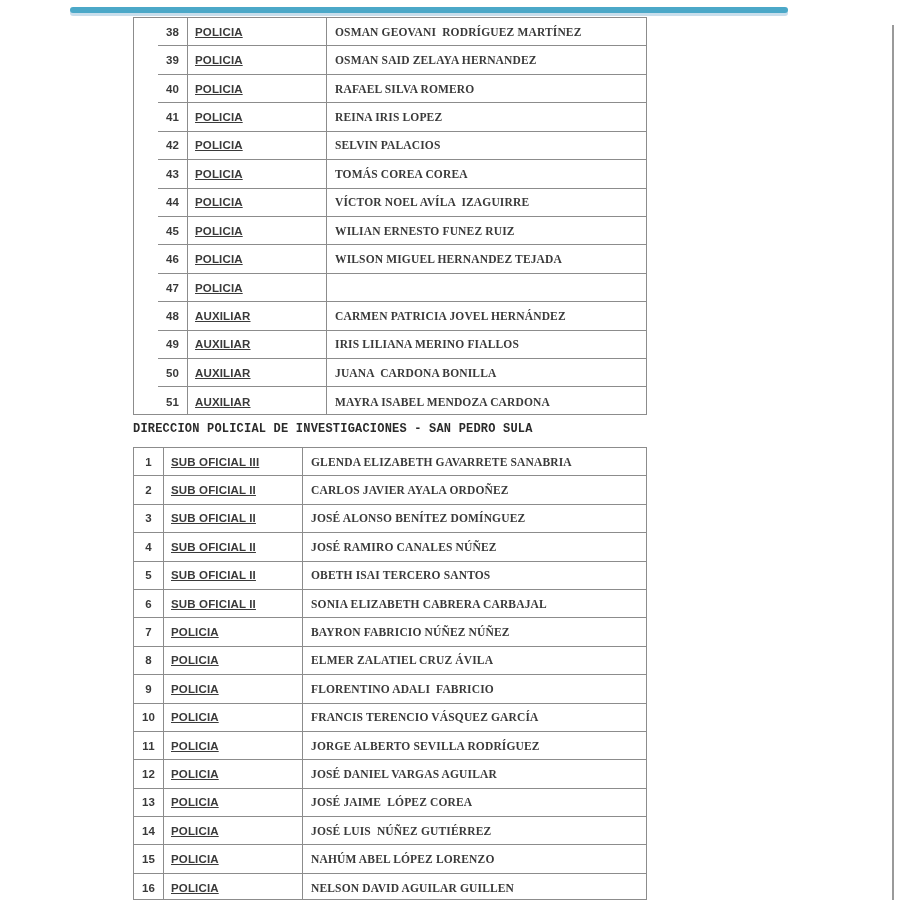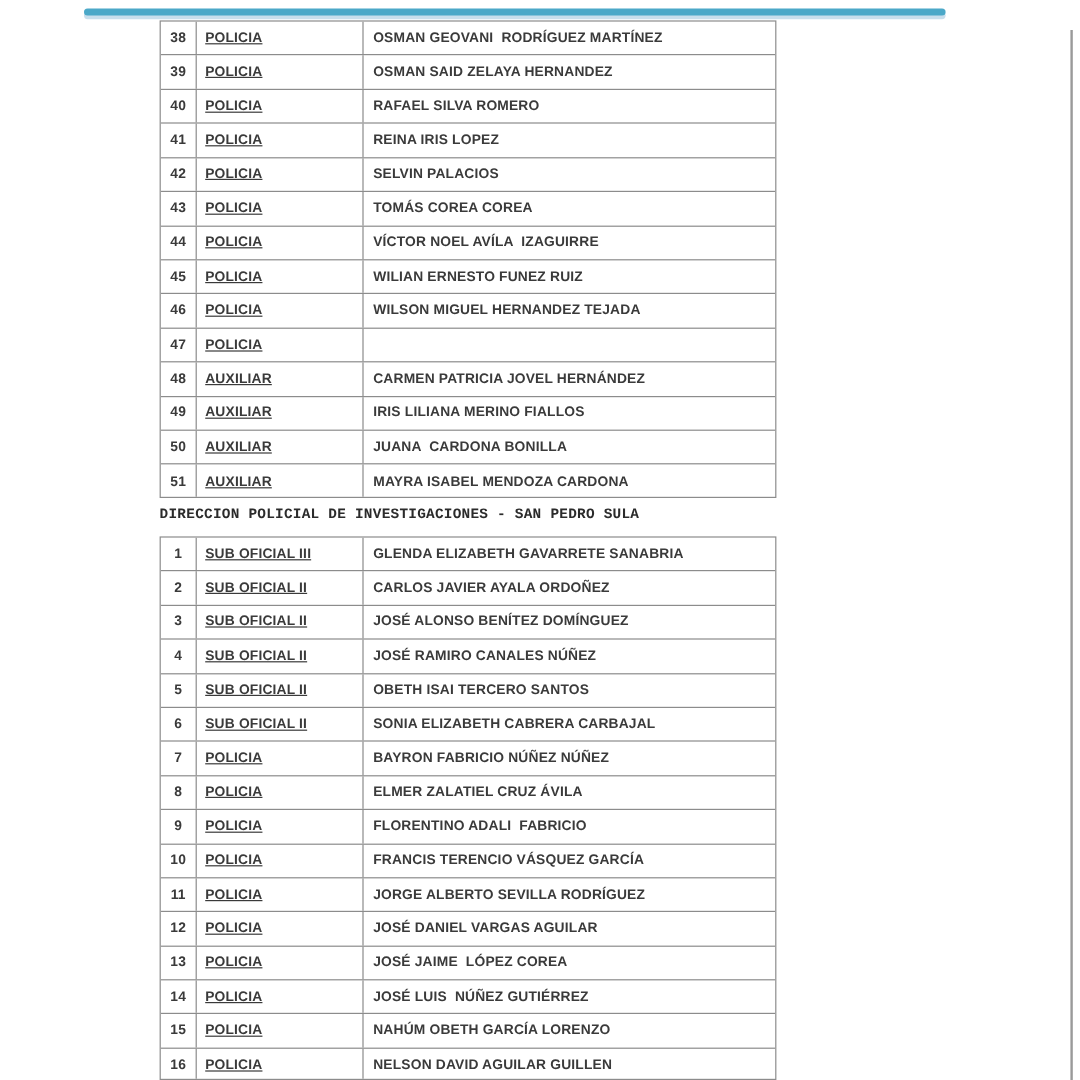--- a/index.html
+++ b/index.html
@@ -22,31 +22,31 @@
     border:1px solid var(--border,#8c8c8c);
     box-sizing:border-box;display:flex;flex-direction:column;overflow:hidden;
     background:#fff;
   }
   .tbl-1{top:17px;height:398px;}
   .tbl-2{top:447px;height:453px;}
   .row{
     display:flex;flex:0 0 auto;box-sizing:border-box;
     border-bottom:1px solid var(--border,#8c8c8c);
   }
-  .tbl-1 .row{height:28.43px;}
+  .tbl-1 .row{height:28.43px;margin-left:24px;}
   .tbl-2 .row{height:28.4px;}
   .tbl-1 .row:last-child{border-bottom:none;}
   .cell{
     display:flex;align-items:center;box-sizing:border-box;
     color:var(--text,#3a3a3a);font-weight:700;font-size:11.5px;letter-spacing:.15px;
     white-space:pre;overflow:hidden;
   }
   .cell.num{width:30px;justify-content:center;border-right:1px solid var(--border,#8c8c8c);}
   .cell.rank{width:139px;padding-left:7px;border-right:1px solid var(--border,#8c8c8c);text-decoration:underline;}
-  .cell.name{flex:1;padding-left:8px;}
+  .cell.name{flex:1;padding-left:8px;font-family:Liberation Serif, serif;}
   .section-header{
     position:absolute;left:133px;top:420px;width:520px;height:18px;
     font-size:12px;font-weight:700;color:#2b2b2b;letter-spacing:.2px;
     display:flex;align-items:center;white-space:pre;font-family:Liberation Mono, monospace;
   }
 </style>
 </head>
 <body>
 
 <div class="page">
@@ -221,21 +221,21 @@
 
   <div class="row">
     <div class="cell num">14</div>
     <div class="cell rank">POLICIA</div>
     <div class="cell name">JOSÉ LUIS  NÚÑEZ GUTIÉRREZ</div>
   </div>
 
   <div class="row">
     <div class="cell num">15</div>
     <div class="cell rank">POLICIA</div>
-    <div class="cell name">NAHÚM OBETH GARCÍA LORENZO</div>
+    <div class="cell name">NAHÚM ABEL LÓPEZ LORENZO</div>
   </div>
 
   <div class="row">
     <div class="cell num">16</div>
     <div class="cell rank">POLICIA</div>
     <div class="cell name">NELSON DAVID AGUILAR GUILLEN</div>
   </div>
 </div>
 </div>
 

